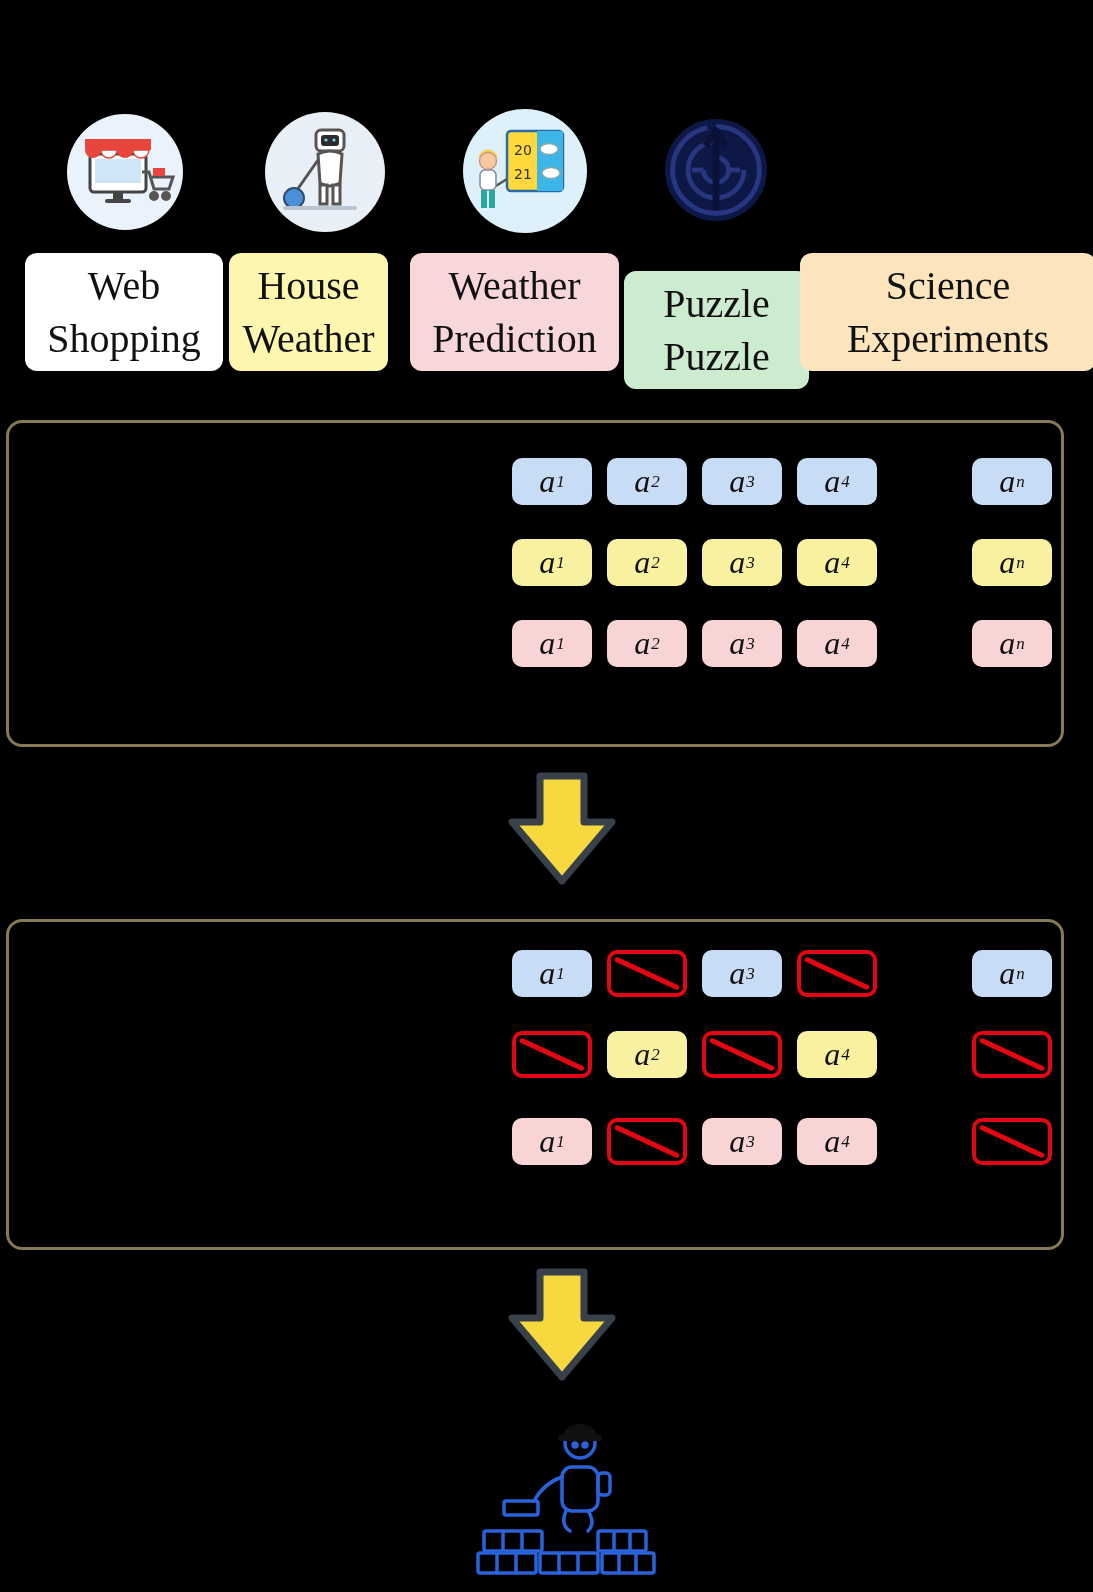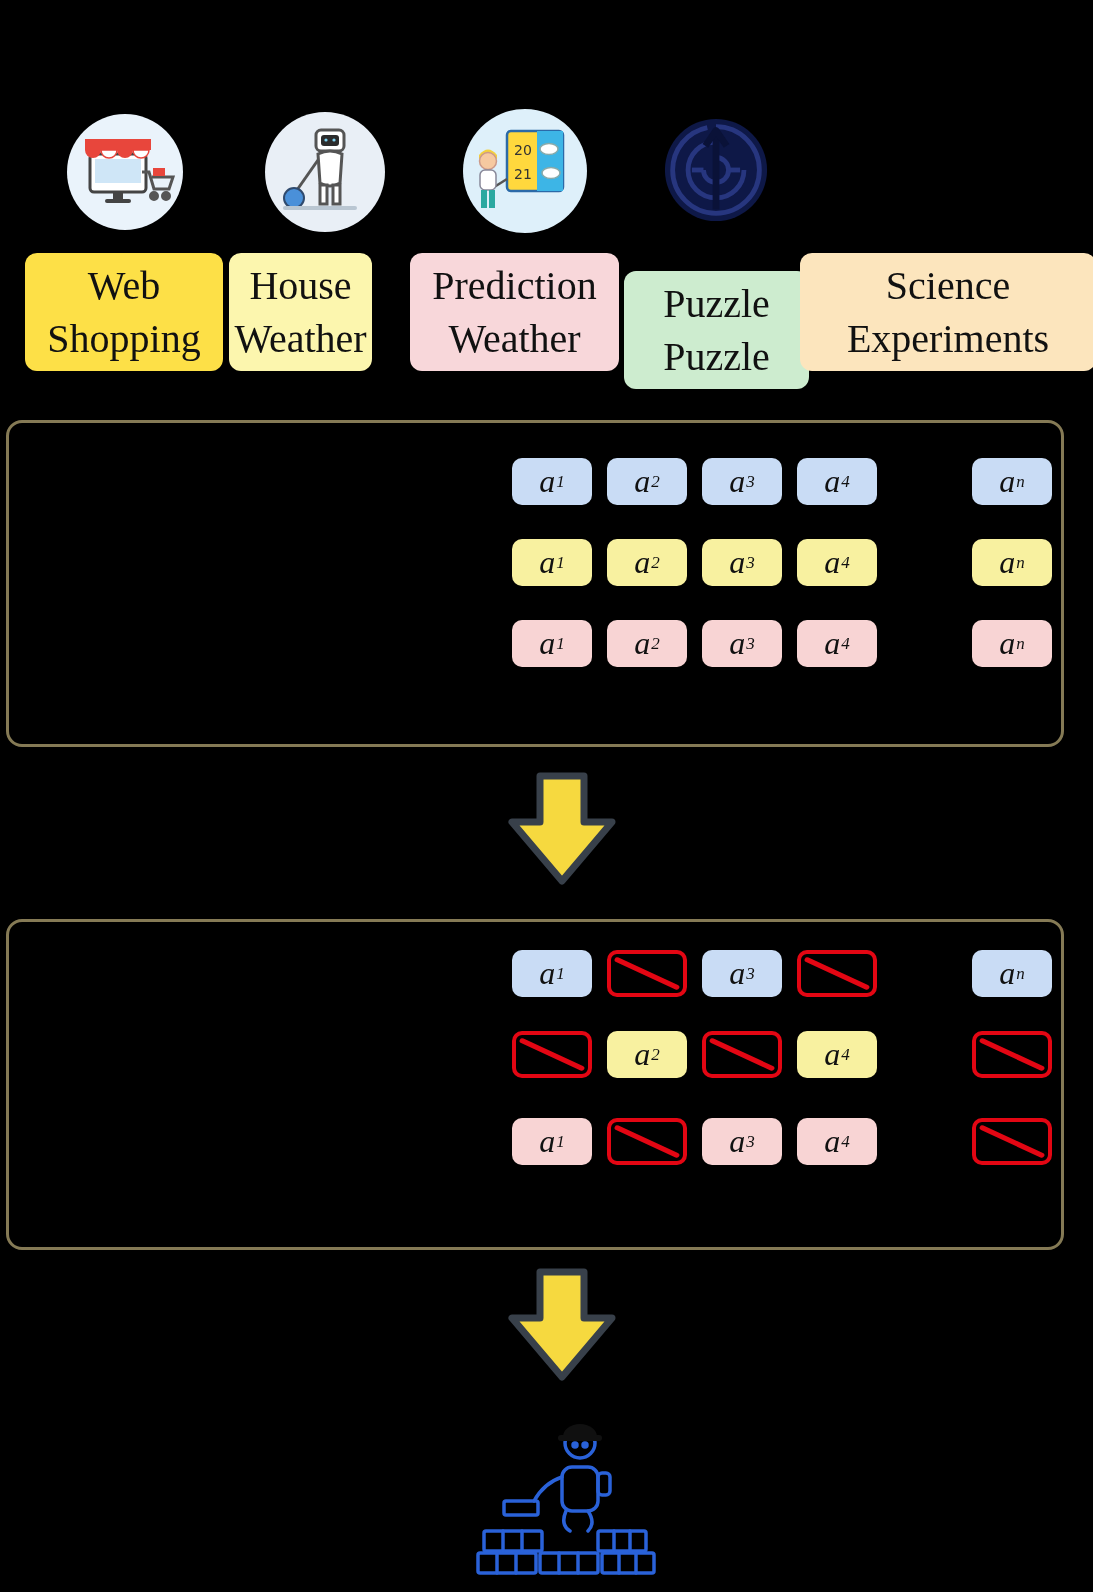--- a/index.html
+++ b/index.html
@@ -12,21 +12,21 @@
   .icon-web{left:65px;top:112px;width:120px;height:120px;}
   .icon-house{left:263px;top:110px;width:124px;height:124px;}
   .icon-weather{left:461px;top:107px;width:128px;height:128px;text-align:center;}
   .icon-maze{left:663px;top:117px;width:106px;height:106px;}
 
   
   .cat{position:absolute;top:253px;height:118px;border-radius:12px;color:#111;
        display:flex;flex-direction:column;align-items:center;justify-content:center;
        font-size:40px;line-height:53px;text-align:center;}
   .cat0{left:25px;width:198px;}
-  .cat1{left:229px;width:143px;}
+  .cat1{left:229px;width:159px;}
   .cat2{left:410px;width:209px;}
   .cat3{left:624px;width:185px;margin-top:18px;}
   .cat4{left:800px;width:296px;}
 
   
   .tbox{position:absolute;left:6px;width:1058px;border:3.5px solid #857a55;
         border-radius:16px;background:#000;box-sizing:border-box;}
   .box1{top:420px;height:327px;}
   .box2{top:919px;height:331px;}
 
@@ -124,31 +124,31 @@
         <line x1="30" y1="55" x2="42" y2="55"></line>
         <line x1="68" y1="55" x2="80" y2="55"></line>
       </g>
       <g fill="none" stroke="#0a1238" stroke-width="7" stroke-linejoin="round">
         <path d="M55 96 V18"></path>
         <path d="M44 30 L55 14 L66 30"></path>
       </g>
     </svg>
   </div>
 
-  <div class="cat cat0" style="background: #fde047;">
+  <div class="cat cat0" style="background: #ffffff;">
     <span>Web</span>
     <span>Shopping</span>
   </div>
   <div class="cat cat1" style="background: rgb(252, 246, 174);">
     <span>House</span>
     <span>Weather</span>
   </div>
   <div class="cat cat2" style="background: rgb(248, 215, 218);">
+    <span>Weather</span>
     <span>Prediction</span>
-    <span>Weather</span>
   </div>
   <div class="cat cat3" style="background: rgb(205, 236, 207);">
     <span>Puzzle</span>
     <span>Puzzle</span>
   </div>
   <div class="cat cat4" style="background: rgb(252, 229, 189);">
     <span>Science</span>
     <span>Experiments</span>
   </div>
 

